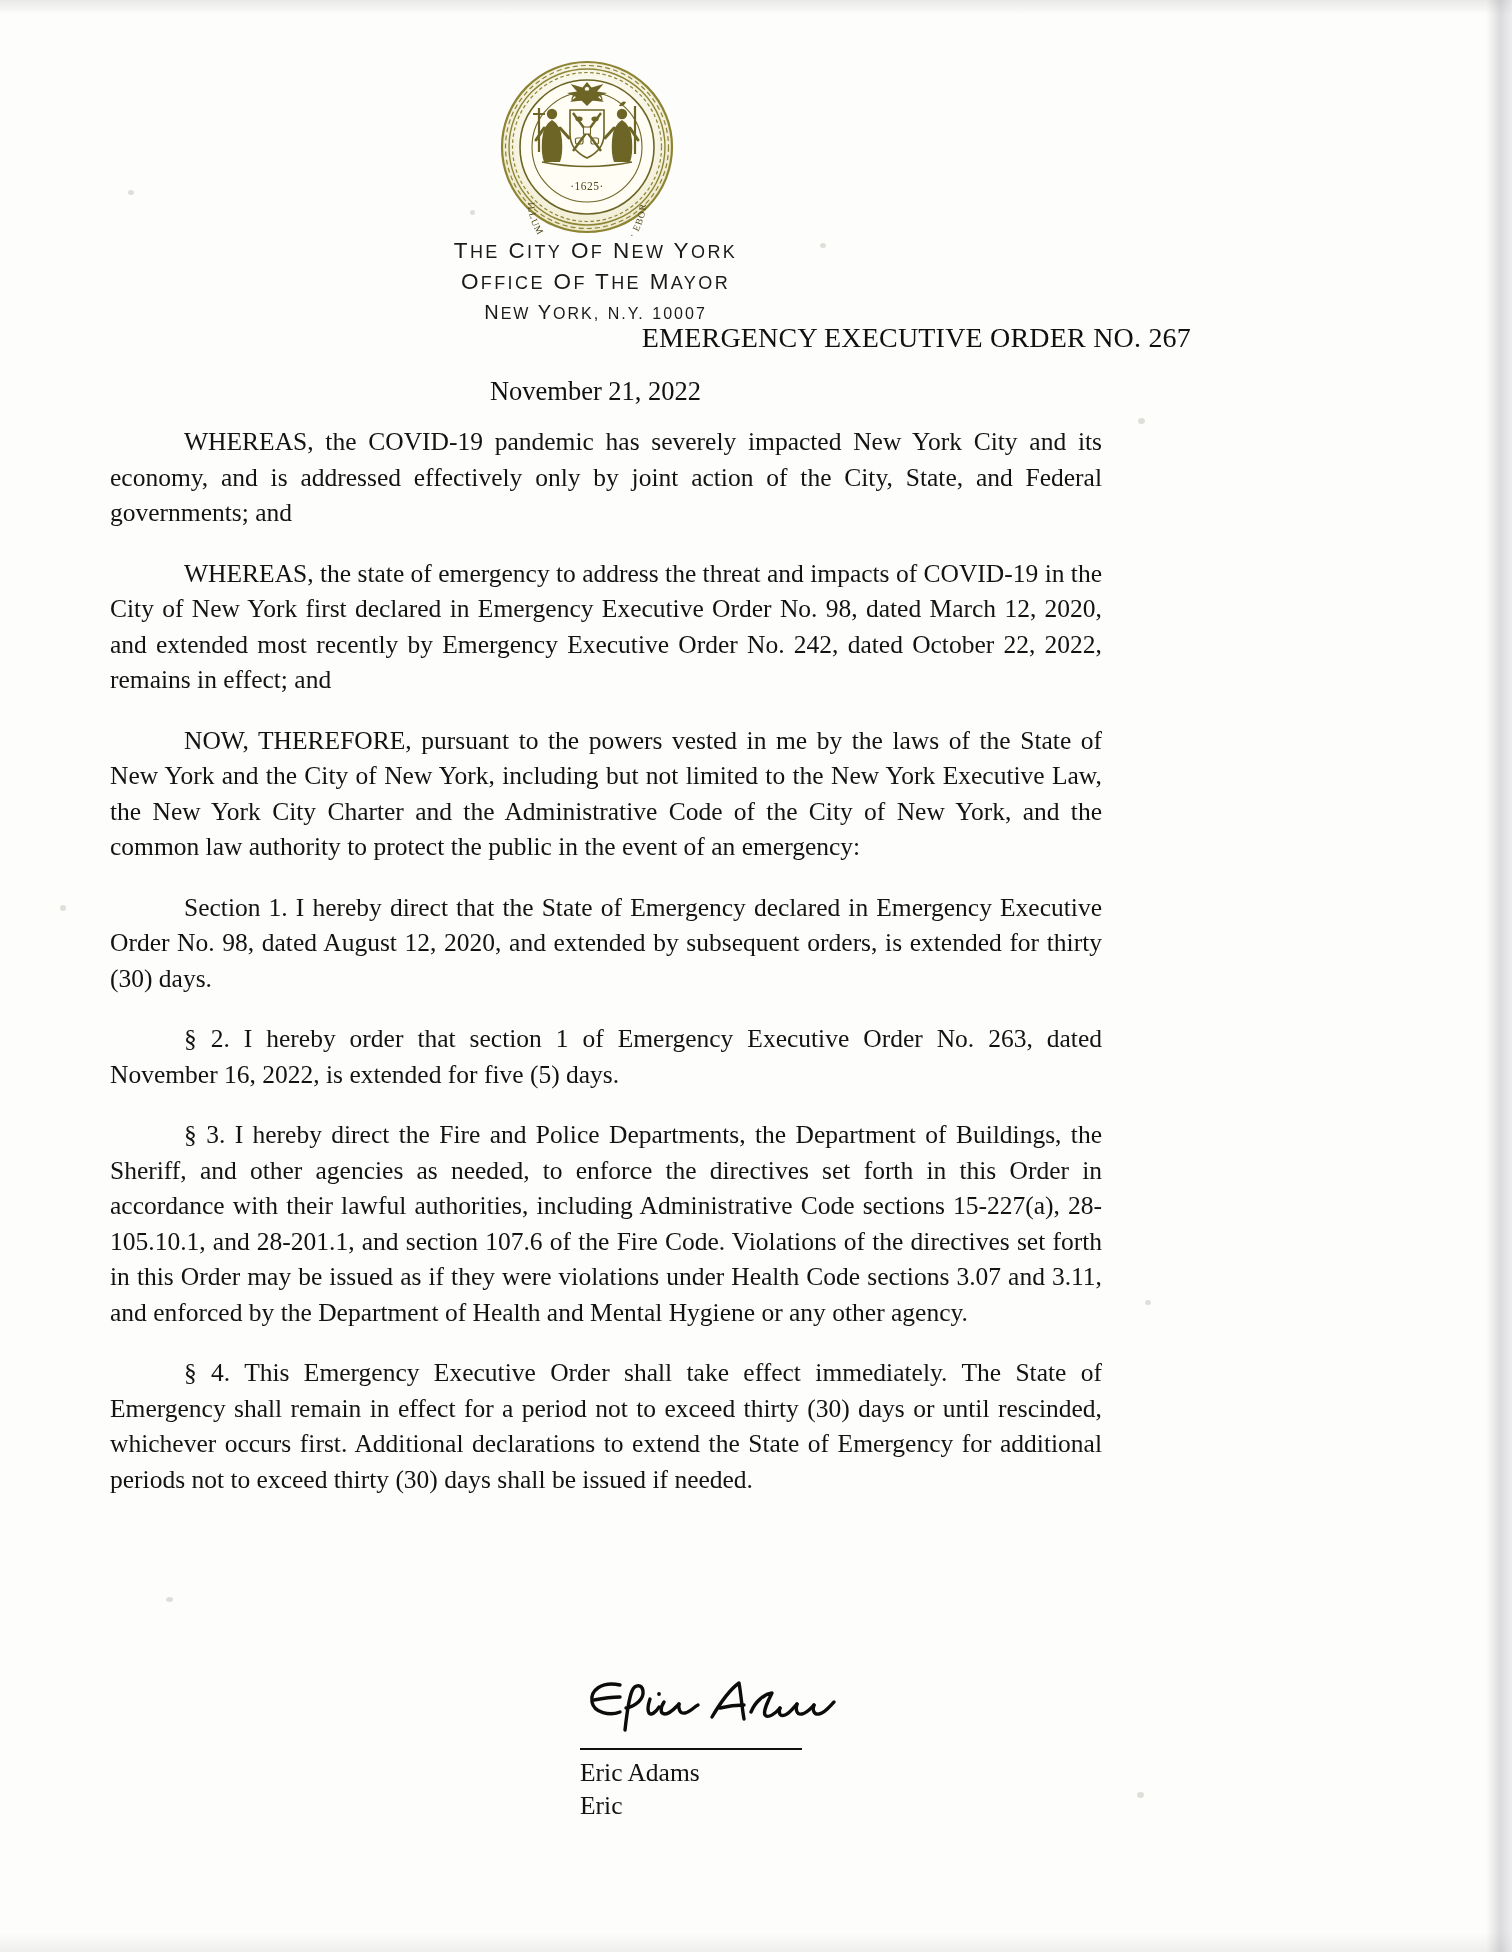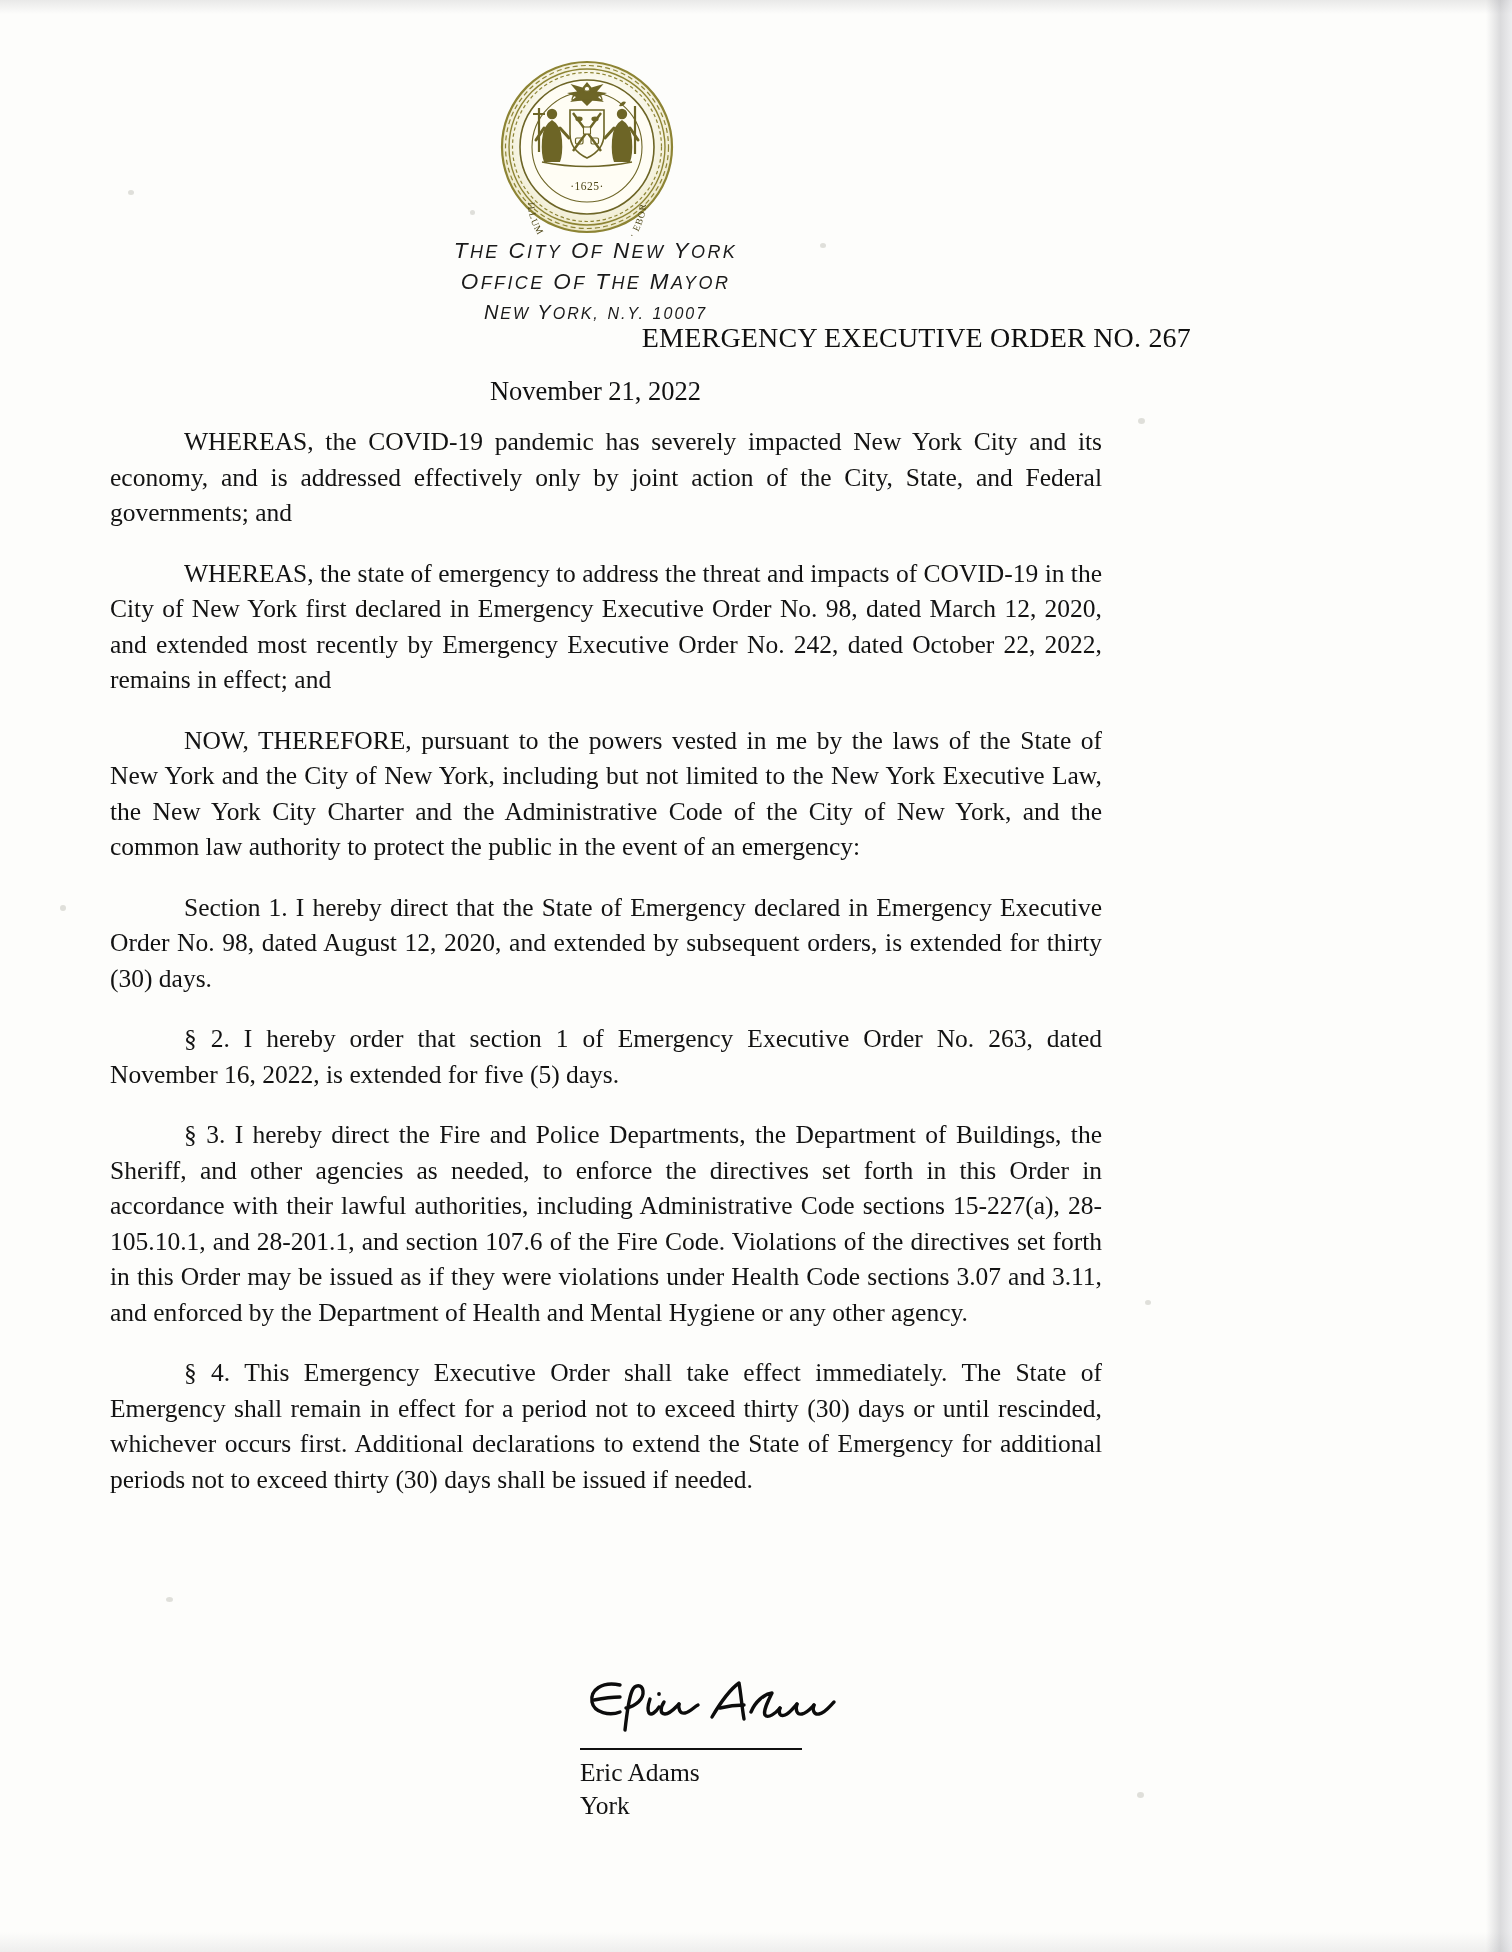--- a/index.html
+++ b/index.html
@@ -65,21 +65,20 @@
   .seal-wrap svg { display: block; }
 
   
   .letterhead {
     position: absolute;
     left: 0;
     top: 236px;
     width: 1191px;
     text-align: center;
     font-family: "Liberation Sans", "DejaVu Sans", sans-serif;
-    font-style: italic;
   }
   .letterhead .lh-line {
     font-size: 22.5px;
     letter-spacing: 2.4px;
     line-height: 29px;
     color: #1a1a1a;
     font-weight: 400;
   }
   .letterhead .lh-line.small {
     font-size: 20px;
@@ -290,17 +289,17 @@
 
             <path d="M171 40 C175 30, 184 22, 192 21 C187 31, 183 39, 185 43 C188 47, 196 41, 200 36"></path>
             <path d="M200 36 C198 41, 200 45, 205 43 C210 41, 214 35, 217 32"></path>
             <path d="M217 32 C215 38, 217 43, 222 42 C227 41, 231 36, 234 33"></path>
             <path d="M234 33 C232 38, 234 43, 239 42 C245 41, 250 34, 254 30"></path>
           </g>
         </svg>
       </div>
       <div class="sig-rule"></div>
       <div class="sig-name">Eric Adams</div>
-      <div class="sig-title">York</div>
+      <div class="sig-title">Eric</div>
     </div>
 
   </div>
 </div>
 
 </body></html>

